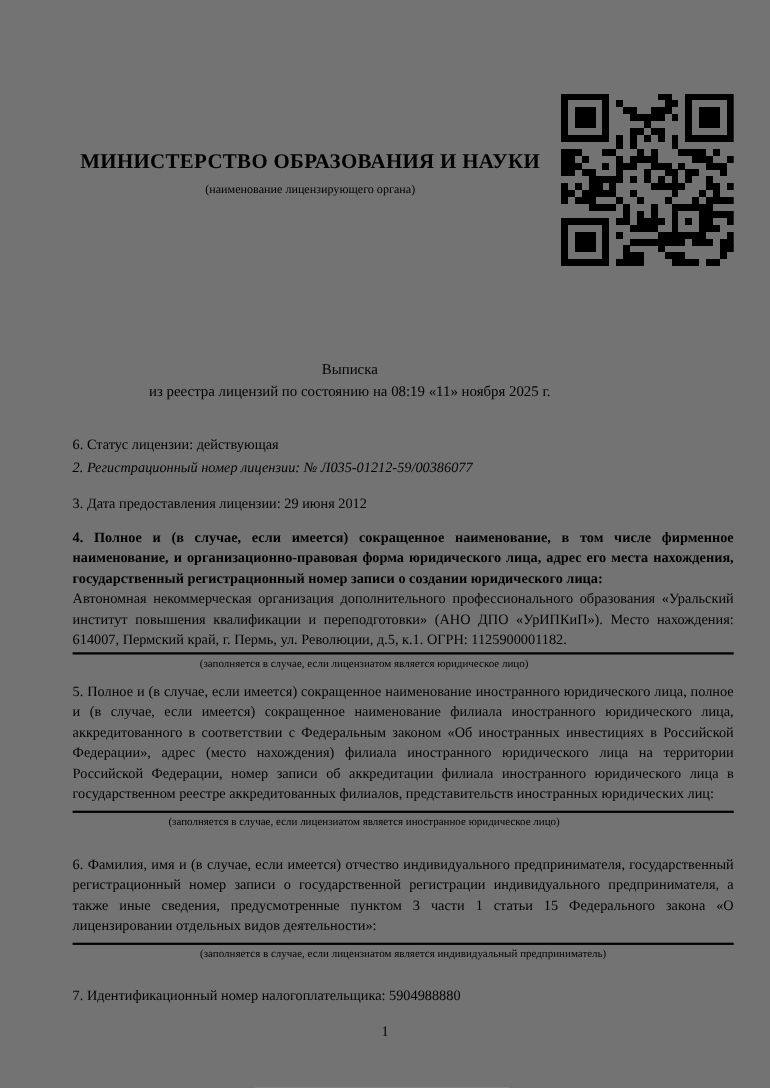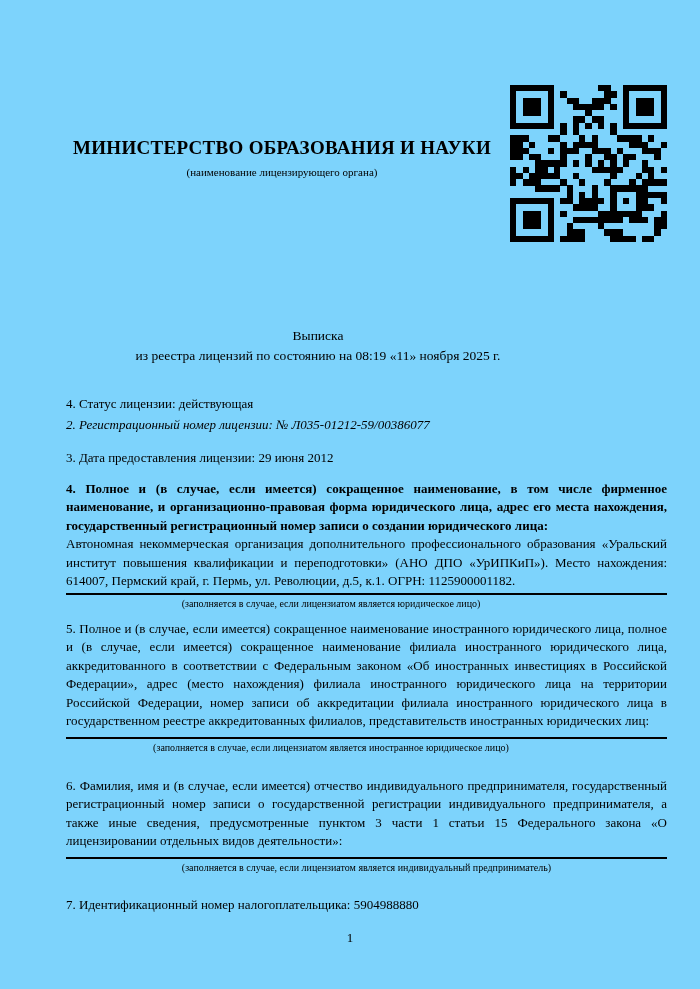--- a/index.html
+++ b/index.html
@@ -6,21 +6,21 @@
   html, body { background: #ffffff; }
   body {
     font-family: "Liberation Serif", "DejaVu Serif", serif;
     color: #000000;
     -webkit-font-smoothing: antialiased;
   }
   .page {
     position: relative;
     width: 700px;
     height: 989px;
-    background: #7dd3fc;
+    background: #737373;
     overflow: hidden;
   }
   .content {
     position: absolute;
     left: 66px;
     top: 0;
     width: 601px;
   }
   
   .header-row {
@@ -426,21 +426,21 @@
             <rect x="138.16" y="150.72" width="6.33" height="6.33"></rect>
           </svg>
       </div>
     </div>
 
     <div class="doc-title">
       <div>Выписка</div>
       <div>из реестра лицензий по состоянию на 08:19 «11» ноября 2025 г.</div>
     </div>
 
-    <div class="item-line mt-status">4. Статус лицензии: действующая</div>
+    <div class="item-line mt-status">6. Статус лицензии: действующая</div>
 
     <div class="item-line mt-item2">2. Регистрационный номер лицензии: № Л035-01212-59/00386077</div>
 
     <div class="item-line mt-item3">3. Дата предоставления лицензии: 29 июня 2012</div>
 
     <div class="legal-entity-section">
       <div class="para mt-item4">4. Полное и (в случае, если имеется) сокращенное наименование, в том числе фирменное наименование, и организационно-правовая форма юридического лица, адрес его места нахождения, государственный регистрационный номер записи о создании юридического лица:</div>
       <div class="para">Автономная некоммерческая организация дополнительного профессионального образования «Уральский институт повышения квалификации и переподготовки» (АНО ДПО «УрИПКиП»). Место нахождения: 614007, Пермский край, г. Пермь, ул. Революции, д.5, к.1. ОГРН: 1125900001182.</div>
       <div class="field-rule"></div>
       <div class="caption caption-mid rule-caption">(заполняется в случае, если лицензиатом является юридическое лицо)</div>

